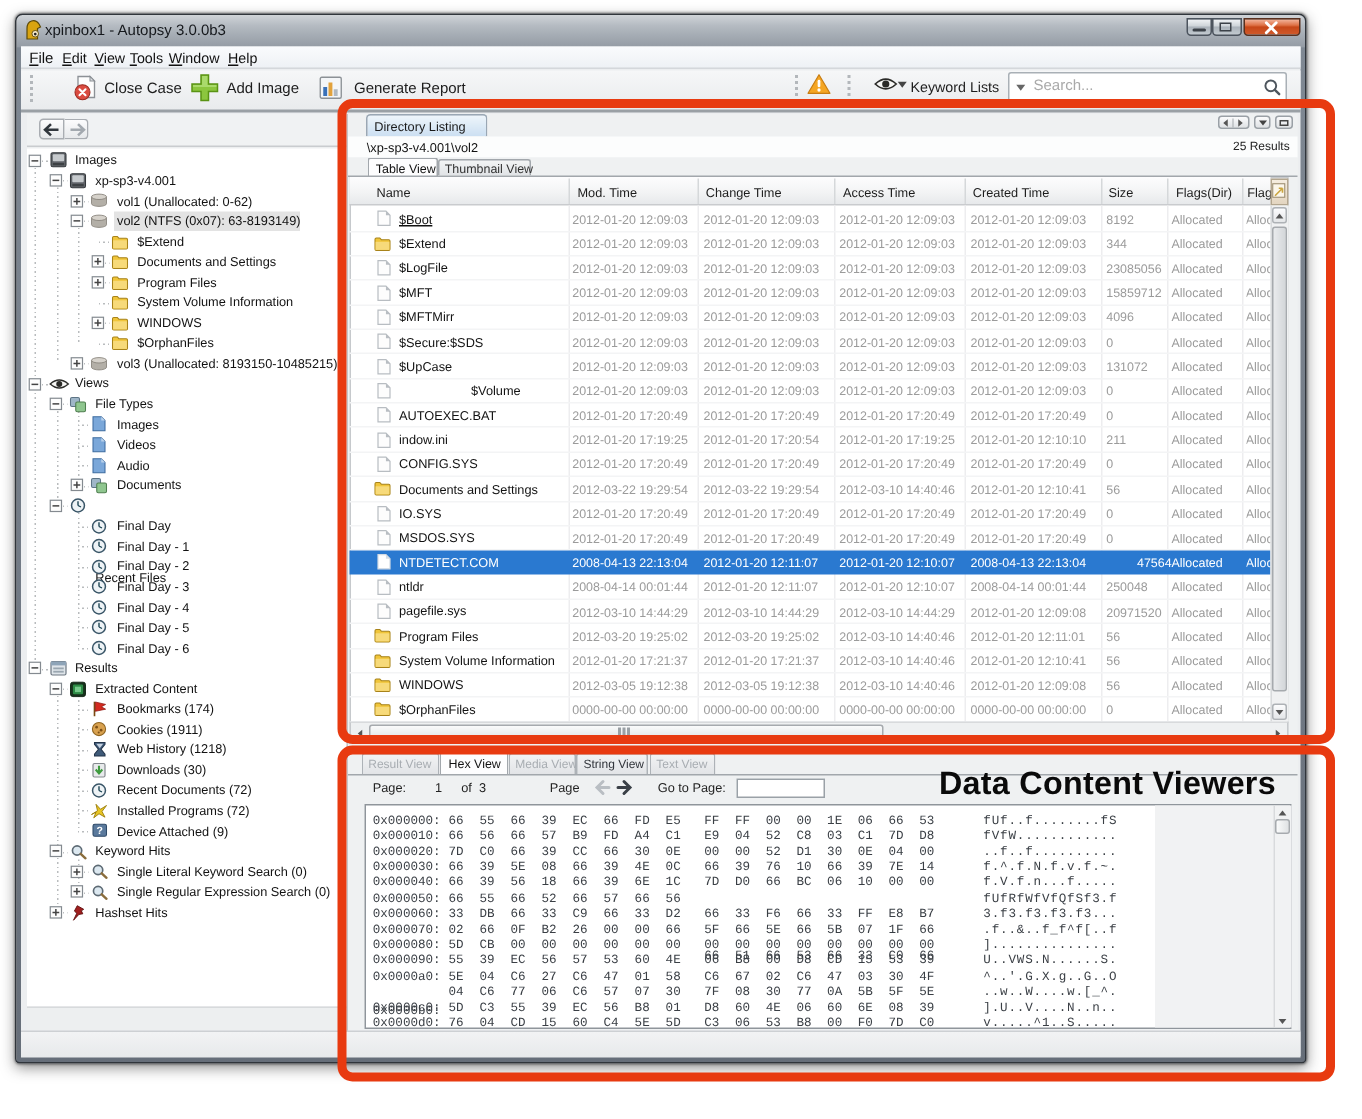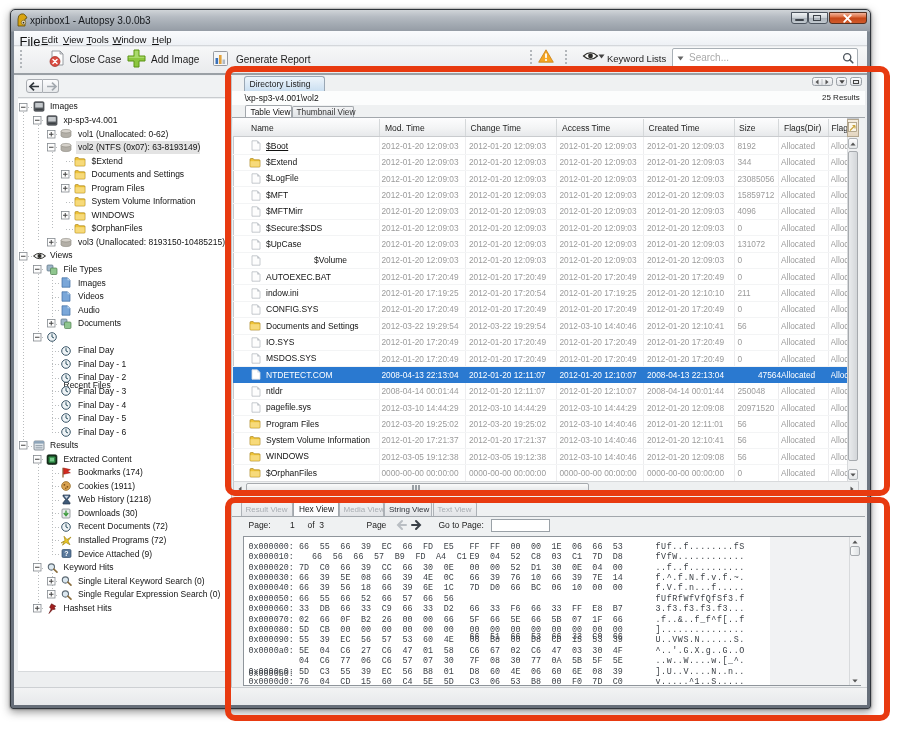--- a/index.html
+++ b/index.html
@@ -23,21 +23,21 @@
 <div class="ab" style="left:790.5px;top:11.5px;width:17px;height:12.5px;border:1px solid #4c545e;border-radius:0 0 3px 3px;background:linear-gradient(180deg,#f0f3f5,#cdd3d8 45%,#aab2ba 50%,#c3cad0);"></div>
 <div class="ab" style="left:794.5px;top:18.5px;width:9px;height:2.5px;background:#3c4249;border-radius:1px;"></div>
 <div class="ab" style="left:807.5px;top:11.5px;width:20px;height:12.5px;border:1px solid #4c545e;border-radius:0 0 3px 3px;background:linear-gradient(180deg,#f0f3f5,#cdd3d8 45%,#aab2ba 50%,#c3cad0);"></div>
 <div class="ab" style="left:813px;top:14.5px;width:8px;height:6px;border:1.6px solid #3c4249;background:transparent;"></div>
 <div class="ab" style="left:828.5px;top:11.5px;width:38px;height:12.5px;border:1px solid #58301f;border-radius:0 0 3px 3px;background:linear-gradient(180deg,#f2b49c,#dd6e42 40%,#c64718 50%,#d05a2b);"></div>
 <svg style="left:843px;top:13.5px;" width="9" height="9" viewBox="0 0 9 9">
 <path d="M1.2,1.2 L7.8,7.8 M7.8,1.2 L1.2,7.8" stroke="#fff" stroke-width="1.9" stroke-linecap="round"></path>
     </svg>
 <div class="ab" style="left:14px;top:31px;width:852.5px;height:673px;background:#eceef0;"></div>
 <div class="ab" style="left:14px;top:31px;width:852.5px;height:14.5px;background:linear-gradient(180deg,#fafbfd,#eef1f5);border-bottom:1px solid #d4d7db;"></div>
-<div class="txt" style="left:19.5px;top:33.5px;font-size:13px;color:#111;"><span style="text-decoration:underline">F</span>ile</div>
+<div class="txt" style="left:19.5px;top:33.5px;font-size:10px;color:#111;"><span style="text-decoration:underline">F</span>ile</div>
 <div class="txt" style="left:41.5px;top:33.5px;font-size:9.5px;color:#111;"><span style="text-decoration:underline">E</span>dit</div>
 <div class="txt" style="left:63px;top:33.5px;font-size:9.5px;color:#111;"><span style="text-decoration:underline">V</span>iew</div>
 <div class="txt" style="left:86.5px;top:33.5px;font-size:9.5px;color:#111;"><span style="text-decoration:underline">T</span>ools</div>
 <div class="txt" style="left:112.5px;top:33.5px;font-size:9.5px;color:#111;"><span style="text-decoration:underline">W</span>indow</div>
 <div class="txt" style="left:152px;top:33.5px;font-size:9.5px;color:#111;"><span style="text-decoration:underline">H</span>elp</div>
 <div class="ab" style="left:14px;top:46.5px;width:852.5px;height:28.5px;background:linear-gradient(180deg,#f6f7f8,#e9ebed);border-bottom:2px solid #9aa0a5;"></div>
 <div class="ab" style="left:20px;top:50px;width:2px;height:20px;background-image:repeating-linear-gradient(180deg,#b3b7bb 0,#b3b7bb 2px,transparent 2px,transparent 4px);"></div>
 <svg style="left:49px;top:50px;" width="17" height="17" viewBox="0 0 17 17">
 <path d="M3,1 L11,1 L14,4 L14,15 L3,15 Z" fill="#fdfdfd" stroke="#8c9196" stroke-width="0.9"></path>
 <path d="M11,1 L11,4 L14,4 Z" fill="#d8dbde" stroke="#8c9196" stroke-width="0.7"></path>
@@ -786,21 +786,21 @@
     </svg>
 <div class="ab" style="left:849.5px;top:546px;width:10px;height:10px;background:linear-gradient(90deg,#fafbfb,#dfe2e4);border:1px solid #a6aaae;border-radius:2px;"></div>
 <svg style="left:851.5px;top:679px;" width="6" height="4" viewBox="0 0 6 4">
       <path d="M0.4,0.4 L5.6,0.4 L3,3.6 Z" fill="#555"></path>
     </svg>
 <div class="txt hx" style="left:248.5px;top:541.8px;">0x000000:</div>
     <div class="txt hx" style="left:299px;top:541.8px;word-spacing:5.6px;">66 55 66 39 EC 66 FD E5</div>
     <div class="txt hx" style="left:469.5px;top:541.8px;word-spacing:5.4px;">FF FF 00 00 1E 06 66 53</div>
     <div class="txt hx" style="left:655.5px;top:541.8px;letter-spacing:0.56px;">fUf..f........fS</div>
     <div class="txt hx" style="left:248.5px;top:552.2099999999999px;">0x000010:</div>
-    <div class="txt hx" style="left:312px;top:552.2099999999999px;word-spacing:5.6px;text-align:right;">66 56 66 57 B9 FD A4 C1</div>
+    <div class="txt hx" style="left:299px;top:552.2099999999999px;word-spacing:5.6px;text-align:right;">66 56 66 57 B9 FD A4 C1</div>
     <div class="txt hx" style="left:469.5px;top:552.2099999999999px;word-spacing:5.4px;">E9 04 52 C8 03 C1 7D D8</div>
     <div class="txt hx" style="left:655.5px;top:552.2099999999999px;letter-spacing:0.56px;">fVfW............</div>
     <div class="txt hx" style="left:248.5px;top:562.62px;">0x000020:</div>
     <div class="txt hx" style="left:299px;top:562.62px;word-spacing:5.6px;">7D C0 66 39 CC 66 30 0E</div>
     <div class="txt hx" style="left:469.5px;top:562.62px;word-spacing:5.4px;">00 00 52 D1 30 0E 04 00</div>
     <div class="txt hx" style="left:655.5px;top:562.62px;letter-spacing:0.56px;">..f..f..........</div>
     <div class="txt hx" style="left:248.5px;top:573.03px;">0x000030:</div>
     <div class="txt hx" style="left:299px;top:573.03px;word-spacing:5.6px;">66 39 5E 08 66 39 4E 0C</div>
     <div class="txt hx" style="left:469.5px;top:573.03px;word-spacing:5.4px;">66 39 76 10 66 39 7E 14</div>
     <div class="txt hx" style="left:655.5px;top:573.03px;letter-spacing:0.56px;">f.^.f.N.f.v.f.~.</div>
@@ -840,12 +840,13 @@
     <div class="txt hx" style="left:299px;top:666.7199999999999px;word-spacing:5.6px;">5D C3 55 39 EC 56 B8 01</div>
     <div class="txt hx" style="left:469.5px;top:666.7199999999999px;word-spacing:5.4px;">D8 60 4E 06 60 6E 08 39</div>
     <div class="txt hx" style="left:655.5px;top:666.7199999999999px;letter-spacing:0.56px;">].U..V....N..n..</div>
     <div class="txt hx" style="left:248.5px;top:677.13px;">0x0000d0:</div>
     <div class="txt hx" style="left:299px;top:677.13px;word-spacing:5.6px;">76 04 CD 15 60 C4 5E 5D</div>
     <div class="txt hx" style="left:469.5px;top:677.13px;word-spacing:5.4px;">C3 06 53 B8 00 F0 7D C0</div>
     <div class="txt hx" style="left:655.5px;top:677.13px;letter-spacing:0.56px;">v.....^1..S.....</div>
 <div class="ab" style="left:14px;top:686.5px;width:852.5px;height:18px;background:linear-gradient(180deg,#f2f3f4,#e7e9eb);border-top:1px solid #cdd0d3;"></div>
 <div class="ab" style="left:225px;top:66px;width:664.5px;height:429.5px;border:6px solid #e83a10;border-radius:10px;z-index:20;"></div>
 <div class="ab" style="left:225px;top:496.5px;width:664.5px;height:224.5px;border:6px solid #e83a10;border-radius:10px;z-index:20;"></div>
+<div class="txt" style="left:626px;top:510px;font-size:21.5px;font-weight:bold;color:#0a0a0a;letter-spacing:0.2px;z-index:21;">Data Content Viewers</div>
 </div>
 </body></html>

